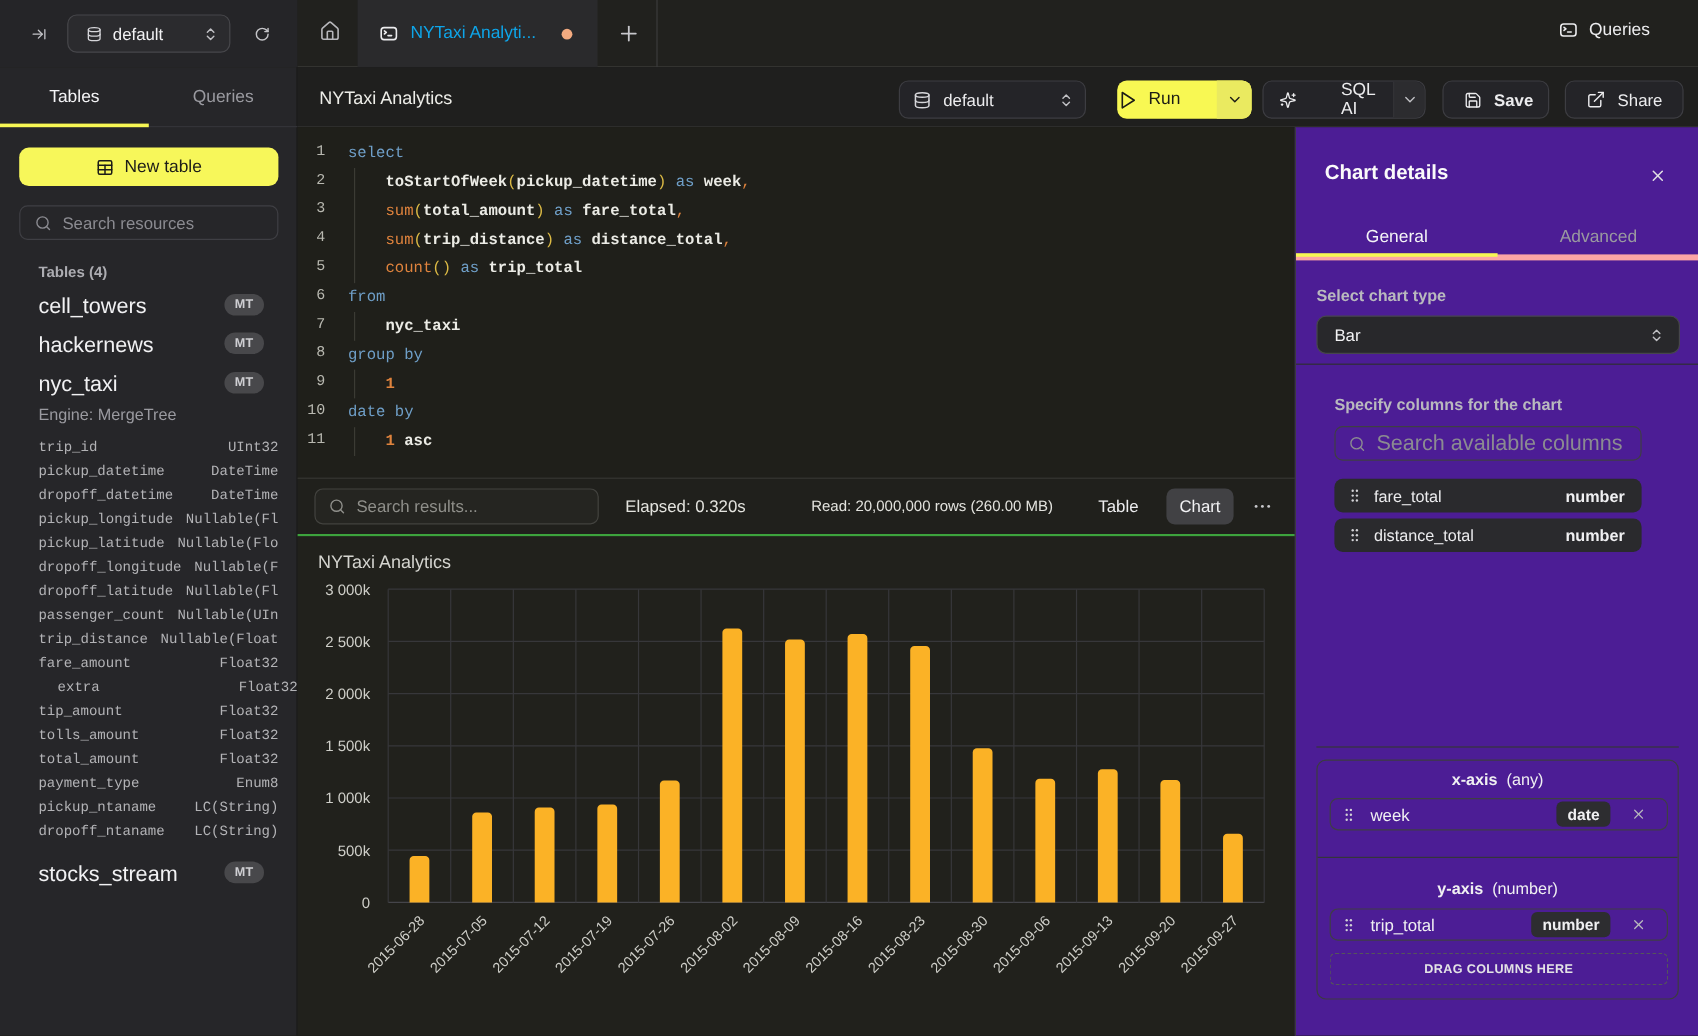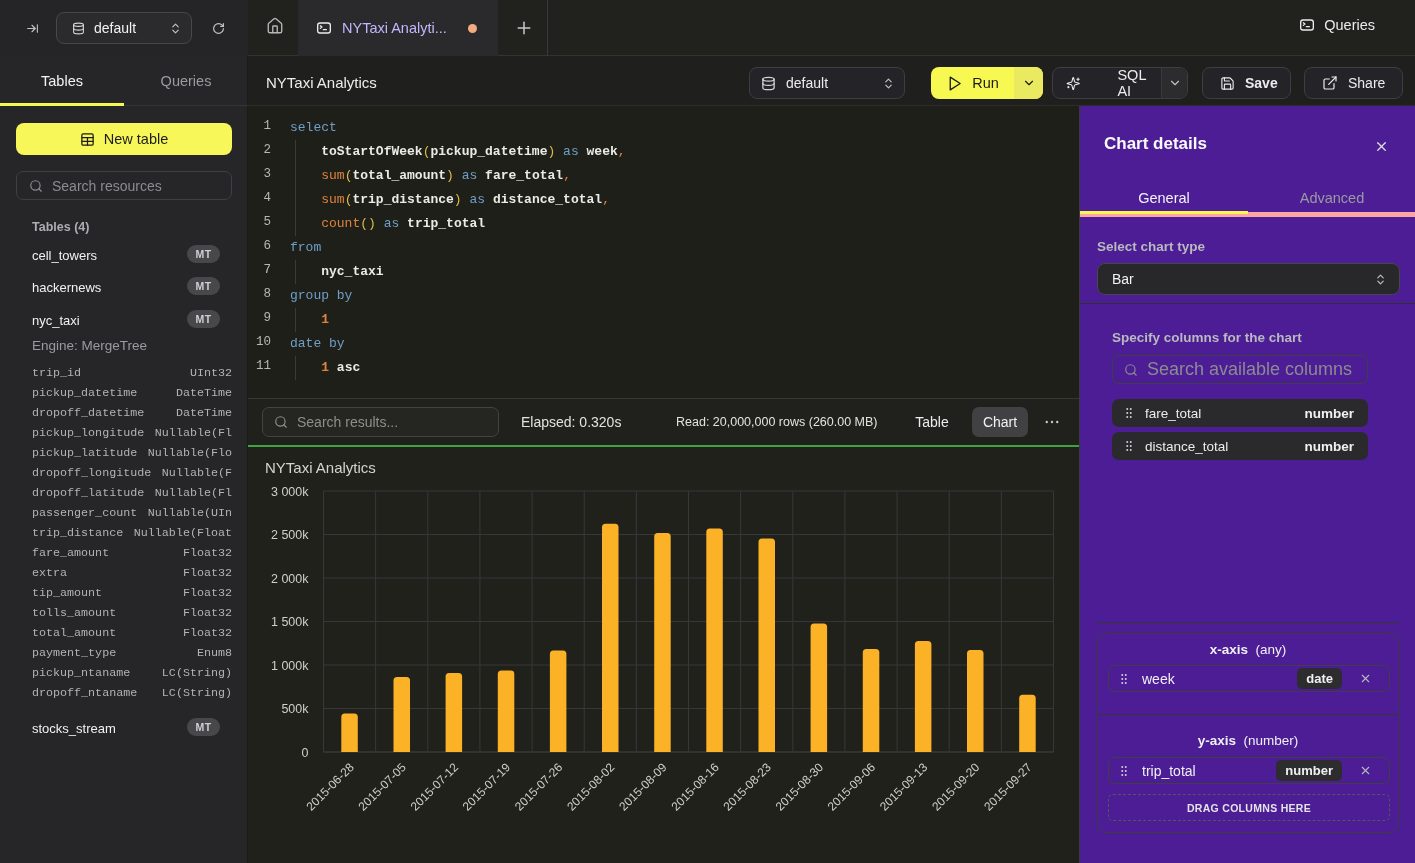--- a/index.html
+++ b/index.html
@@ -18,21 +18,21 @@
 #db-select .updown { margin-left:auto; margin-right:9px; color:#c0c0c4; }
 #refresh-ic { left:212px; top:22px; color:#c4c4c8; }
 
 
 #tabstrip { left:248px; top:0; width:1167px; height:56px; background:#21211e;
   border-bottom:1px solid #333330; }
 #home-btn { left:18px; top:17px; color:#b7b7bb; }
 #tab-active { left:50px; top:0; width:200px; height:56px; background:#2a2a2c;
   display:flex; align-items:center; }
 #tab-active .tic { margin-left:18px; color:#ececee; }
-#tab-active .ttl { margin-left:10px; color:#c4b5fd; font-size:14.5px; font-weight:500; }
+#tab-active .ttl { margin-left:10px; color:#0ea5e9; font-size:14.5px; font-weight:500; }
 #tab-active .dot { position:absolute; left:170px; top:23.5px; width:9px; height:9px; border-radius:50%; background:#f4ab80; }
 #plus-btn { left:266px; top:18px; color:#c8c8cc; }
 #strip-sep { left:299px; top:0; width:1px; height:56px; background:#3a3a3c; }
 #queries-btn { right:40px; top:17px; display:flex; align-items:center; color:#ececee; }
 #queries-btn .qtxt { margin-left:9px; font-size:14.5px; }
 
 
 #sidebar { left:0; top:56px; width:248px; height:807px; background:#262629;
   border-right:1px solid #1a1a18; }
 #side-tabs { left:0; top:0; width:248px; height:50px; border-bottom:1px solid #333338; }
@@ -45,41 +45,41 @@
 #side-tabs .underline { position:absolute; left:0; bottom:-1px; width:124px; height:3px; background:#f7f754; }
 #newtable { left:16px; top:67px; width:216px; height:32px; background:#f7f75a;
   border-radius:8px; display:flex; align-items:center; justify-content:center; color:#1c1c18; }
 #newtable .nt { margin-left:9px; font-size:14.5px; font-weight:500; }
 #side-search { left:16px; top:115px; width:216px; height:29px; border:1px solid #3f3f44;
   border-radius:7px; display:flex; align-items:center; color:#8b8b91; }
 #side-search .sic { margin-left:12px; }
 #side-search .ph { margin-left:9px; font-size:14px; }
 #tables-label { left:32px; top:164px; color:#adadb2; font-size:12.5px; font-weight:600; }
 .trow { position:absolute; left:32px; width:200px; height:22px; display:flex; align-items:center; }
-.trow .nm { color:#f1f1f3; font-size:13px; }
+.trow .nm { color:#f1f1f3; font-size:18px; }
 .trow .mt { position:absolute; right:12px; top:1px; width:33px; height:18px; background:#48484b;
   border-radius:9px; color:#cfcfd3; font-size:10.5px; font-weight:700; display:flex;
   align-items:center; justify-content:center; letter-spacing:.3px; }
 #engine-lbl { left:32px; top:282px; color:#9a9aa0; font-size:13.5px; }
 .crow { position:absolute; left:32px; width:200px; height:20px; line-height:20px;
   font-family:"Liberation Mono", monospace; font-size:11.7px; color:#b3b3b6; }
 .crow .ty { position:absolute; right:0; top:0; }
 
 
 #mainheader { left:248px; top:56px; width:1167px; height:50px; background:#1f1f1e;
   border-bottom:1px solid #2d2d2c; }
 #mh-title { left:18px; top:18px; color:#edede8; font-size:15px; }
 .hbtn { position:absolute; top:11px; height:32px; border-radius:8px; display:flex;
   align-items:center; background:#242428; border:1px solid #3d3d42; color:#ececee; }
 #mh-select { left:501px; width:156px; }
 #mh-select .dbic { margin-left:11px; color:#d6d6da; }
 #mh-select .txt { margin-left:10px; font-size:14px; }
 #mh-select .updown { margin-left:auto; margin-right:9px; color:#c0c0c4; }
 #run-btn { left:683px; width:112px; background:#f8f853; border:none; color:#1c1c16; }
-#run-btn .rmain { display:flex; align-items:center; width:83px; height:32px; justify-content:center;
+#run-btn .rmain { display:flex; align-items:center; width:83px; height:32px; 
   border-radius:8px 0 0 8px; }
 #run-btn .rtxt { margin-left:9px; font-size:14.5px; font-weight:500; }
 #run-btn .rarrow { width:29px; height:32px; background:#eaea60; border-radius:0 8px 8px 0;
   display:flex; align-items:center; justify-content:center; }
 #sqlai-btn { left:804px; width:136px; padding:0; }
 #sqlai-btn .smain { display:flex; align-items:center; width:109px;gap:20px; }
 #sqlai-btn .sic { margin-left:13px; }
 #sqlai-btn .stxt { margin-left:17px; font-size:14.5px; }
 #sqlai-btn .sarrow { width:26px; height:30px; border-left:1px solid #3a3a3e; background:#2c2c2f;
   border-radius:0 8px 8px 0; display:flex; align-items:center; justify-content:center; color:#c0c0c4; }
@@ -261,21 +261,21 @@
   <div class="crow" style="top:307px;">trip_id<span class="ty">UInt32</span></div>
   <div class="crow" style="top:327px;">pickup_datetime<span class="ty">DateTime</span></div>
   <div class="crow" style="top:347px;">dropoff_datetime<span class="ty">DateTime</span></div>
   <div class="crow" style="top:367px;">pickup_longitude<span class="ty">Nullable(Fl</span></div>
   <div class="crow" style="top:387px;">pickup_latitude<span class="ty">Nullable(Flo</span></div>
   <div class="crow" style="top:407px;">dropoff_longitude<span class="ty">Nullable(F</span></div>
   <div class="crow" style="top:427px;">dropoff_latitude<span class="ty">Nullable(Fl</span></div>
   <div class="crow" style="top:447px;">passenger_count<span class="ty">Nullable(UIn</span></div>
   <div class="crow" style="top:467px;">trip_distance<span class="ty">Nullable(Float</span></div>
   <div class="crow" style="top:487px;">fare_amount<span class="ty">Float32</span></div>
-  <div class="crow" style="top:507px;">extra<span class="ty">Float32</span></div>
+  <div class="crow" style="top:507px;margin-left:16px;">extra<span class="ty">Float32</span></div>
   <div class="crow" style="top:527px;">tip_amount<span class="ty">Float32</span></div>
   <div class="crow" style="top:547px;">tolls_amount<span class="ty">Float32</span></div>
   <div class="crow" style="top:567px;">total_amount<span class="ty">Float32</span></div>
   <div class="crow" style="top:587px;">payment_type<span class="ty">Enum8</span></div>
   <div class="crow" style="top:607px;">pickup_ntaname<span class="ty">LC(String)</span></div>
   <div class="crow" style="top:627px;">dropoff_ntaname<span class="ty">LC(String)</span></div>
   <div class="trow" style="top:661px;">
       <span class="nm">stocks_stream</span>
       <span class="mt">MT</span>
     </div>

